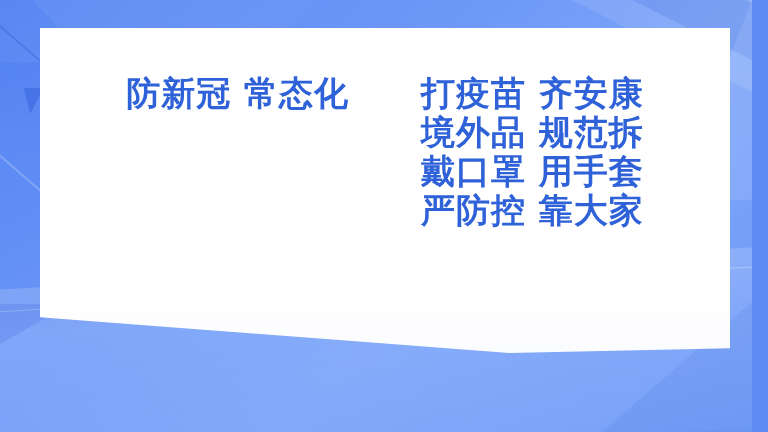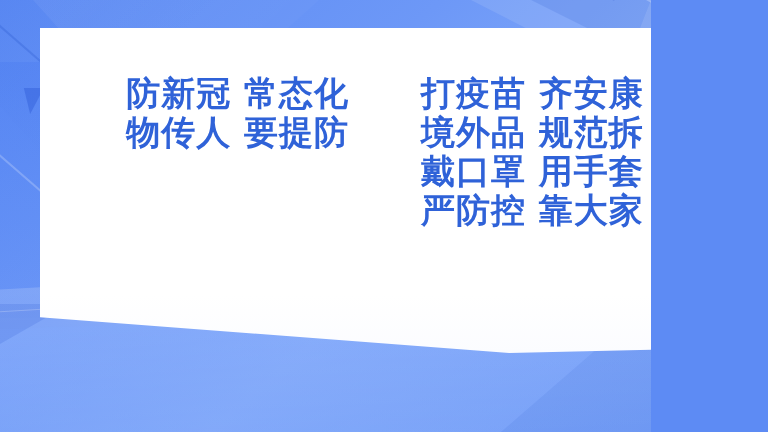--- a/index.html
+++ b/index.html
@@ -1,21 +1,21 @@
 <!DOCTYPE html>
 <html><head>
 <meta charset="utf-8">
 <style>
   html,body{margin:0;padding:0;}
   body{
     width:768px;height:432px;overflow:hidden;
     font-family:"DejaVu Sans","Liberation Sans",sans-serif;
     background:#5d8bf4;
   }
-  #stage{position:relative;width:651px;height:432px;overflow:hidden;}
+  #stage{position:relative;width:752px;height:432px;overflow:hidden;}
 
   
   .bg{position:absolute;inset:0;}
   .bg-base{
     background:linear-gradient(140deg,#5b8af4 0%,#6d98f7 38%,#7ea6f9 62%,#6e99f6 100%);
   }
   .bg-shape{position:absolute;}
 
   
   .tl-band1{
@@ -156,21 +156,20 @@
   <div class="bg-shape bot-line"></div>
   <div class="bg-shape br-tri"></div>
   <div class="bg-shape bl-tri"></div>
 
   <div class="card"></div>
 
   <div class="slogans">
 
     <div class="col col-left">
       <div class="line">防新冠 常态化</div>
-      <div class="line">物传人 要提防</div>
     </div>
 
     <div class="col col-right">
       <div class="line">打疫苗 齐安康</div>
       <div class="line">境外品 规范拆</div>
       <div class="line">戴口罩 用手套</div>
       <div class="line">严防控 靠大家</div>
     </div>
 
   </div>

